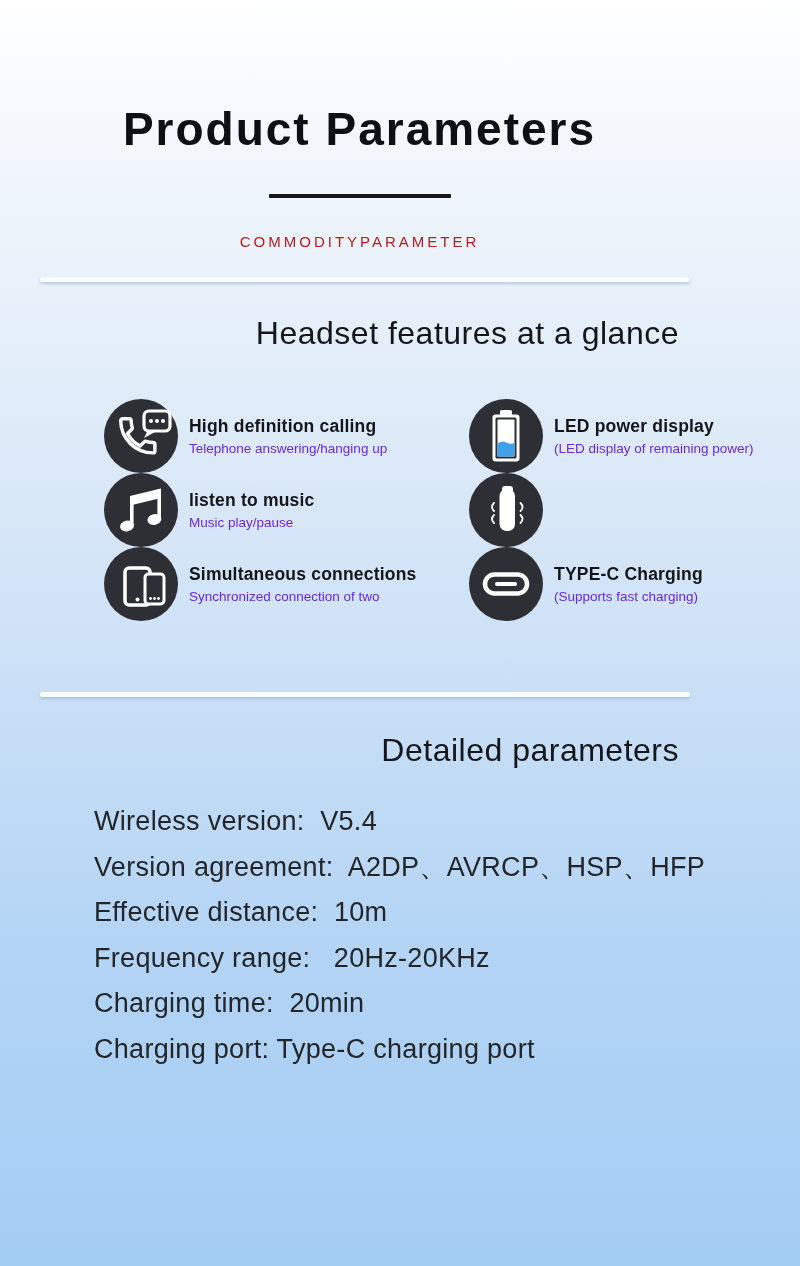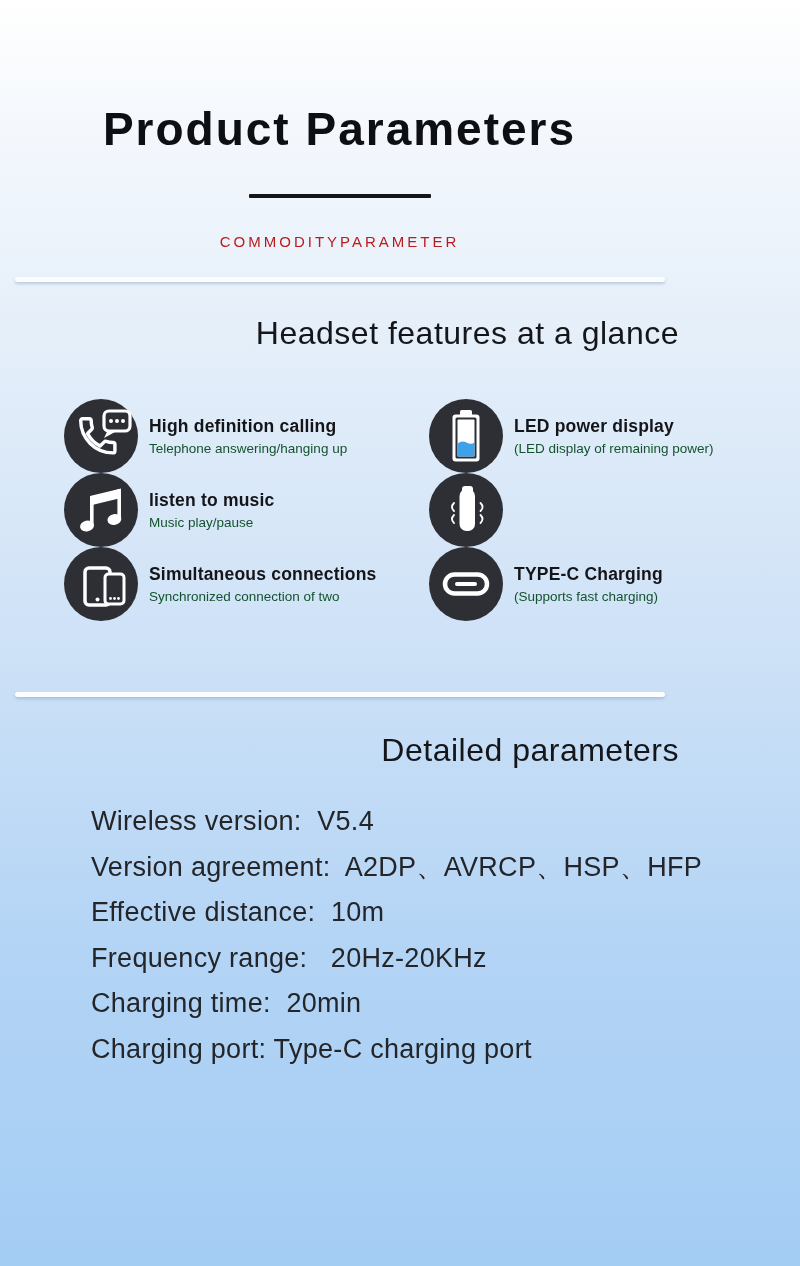--- a/index.html
+++ b/index.html
@@ -5,21 +5,21 @@
   * { box-sizing: border-box; margin: 0; padding: 0; }
   html, body { width: 800px; }
   body {
     height: 1266px;
     overflow: hidden;
     font-family: "Liberation Sans", sans-serif;
     background: linear-gradient(180deg,
       #ffffff 0%, #f6f9fd 8%, #e9f1fa 22%,
       #cfe2f7 50%, #b3d4f5 75%, #a4cdf4 100%);
   }
-  .page { width: 679px; height: 1266px; position: relative; }
+  .page { width: 679px; height: 1266px; position: relative; padding-left: 40px; }
 
   .main-title {
     padding-top: 106px;
     text-align: center;
     font-size: 46px;
     font-weight: 700;
     letter-spacing: 2px;
     line-height: 1;
     color: #0e0f12;
   }
@@ -75,28 +75,28 @@
   .feature-title {
     font-size: 17.5px;
     font-weight: 700;
     color: #141519;
     line-height: 1.2;
     letter-spacing: 0.2px;
     white-space: nowrap;
   }
   .feature-sub {
     font-size: 13.5px;
-    color: #14532d;
+    color: #6d28d9;
     margin-top: 4px;
     white-space: nowrap;
   }
 
   .params-list {
     list-style: none;
-    margin: 33px 0 0 91px;
+    margin: 33px 0 0 54px;
   }
   .params-list li {
     font-size: 27px;
     line-height: 45.5px;
     letter-spacing: 0.3px;
     color: #232529;
     white-space: pre;
   }
 </style>
 </head>

